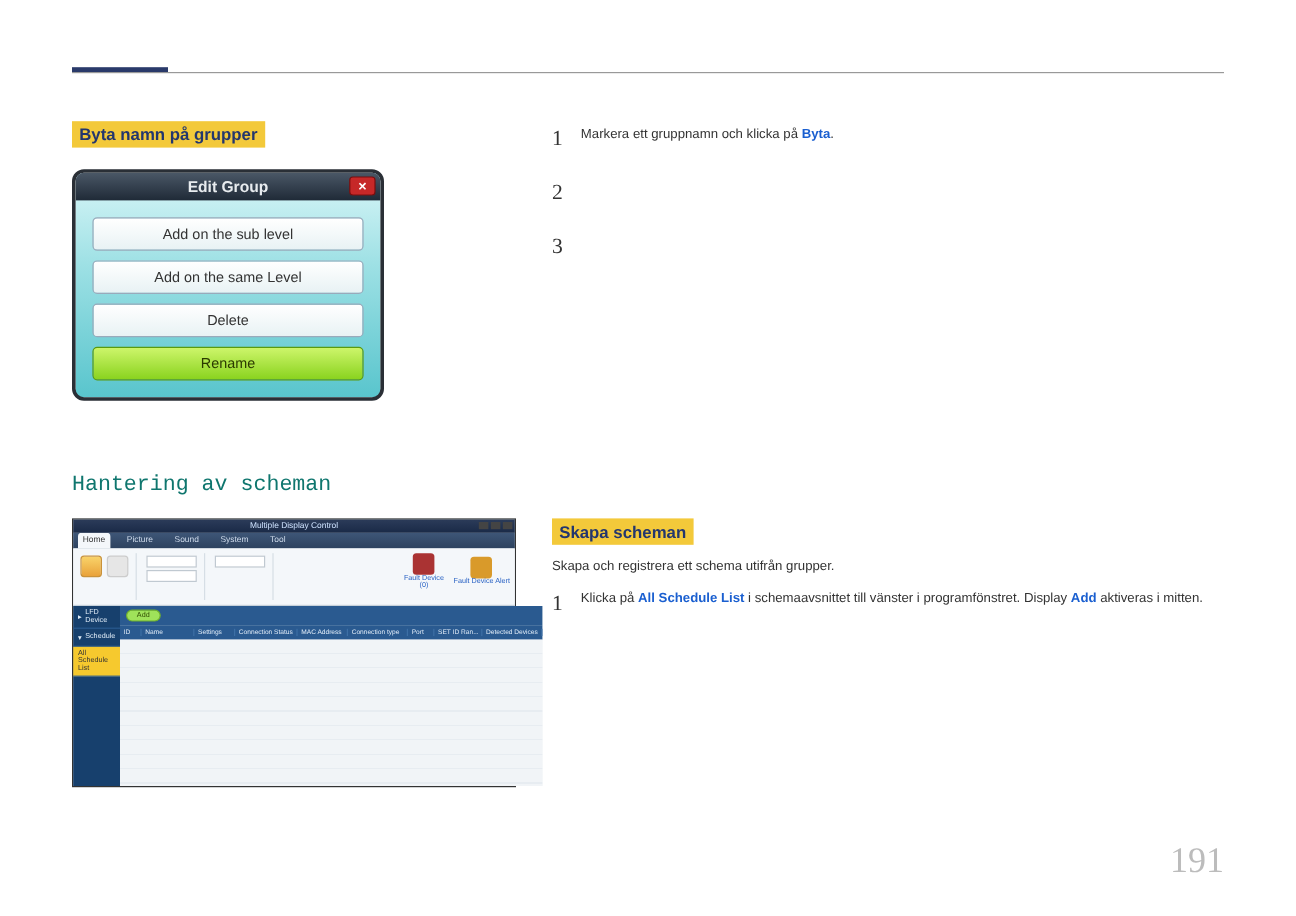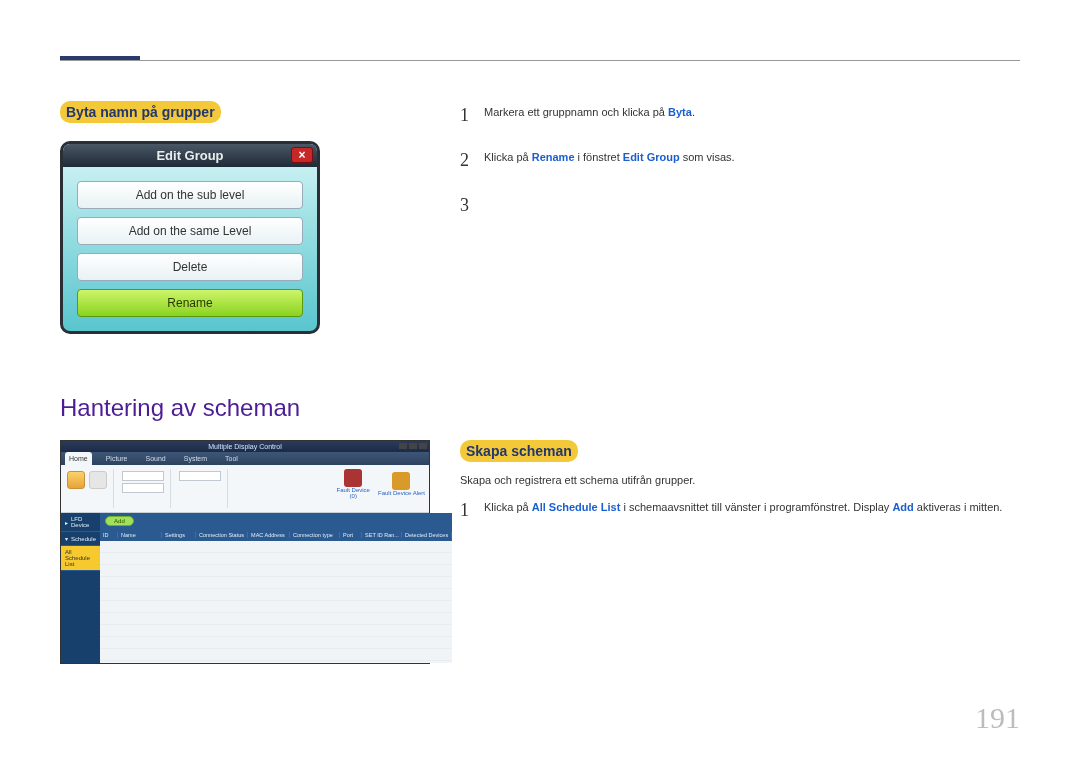--- a/index.html
+++ b/index.html
@@ -36,21 +36,20 @@
   .left-col { width: 360px; flex-shrink: 0; }
   .right-col { flex: 1; }
   .yellow-heading {
     display: inline-block;
     background: #f3c93a;
     color: #23366e;
     font-weight: bold;
     font-size: 14px;
     padding: 3px 6px;
     margin-bottom: 12px;
-    border-radius: 10px;
   }
   .dialog {
     width: 260px;
     border-radius: 10px;
     border: 3px solid #2a2f36;
     overflow: hidden;
     background: linear-gradient(#d9f6f8,#9fe1e5 40%,#59c5cd);
     margin-top: 6px;
   }
   .dialog-titlebar {
@@ -111,23 +110,23 @@
     font-family: Georgia, "Times New Roman", serif;
     font-size: 18px;
     color: #333;
     width: 24px;
     flex-shrink: 0;
   }
   .step-text { padding-top: 3px; }
   .blue { color: #1a5fd0; font-weight: bold; }
 
   .section2-heading {
-    font-family: Liberation Sans, sans-serif;
-    font-size: 24px;
-    color: #4c1d95;
+    font-family: Liberation Mono, monospace;
+    font-size: 18px;
+    color: #0f766e;
     margin-top: 60px;
     margin-bottom: 18px;
   }
   .intro-line {
     font-size: 11px;
     color: #333;
     margin-bottom: 10px;
   }
 
   
@@ -275,23 +274,20 @@
     <div class="right-col">
       <div class="step-list">
         <div class="step-row">
           <div class="step-num">1</div>
           <div class="step-text">
             <span>Markera ett gruppnamn och klicka på </span><span class="blue">Byta</span><span>.</span>
           </div>
         </div>
         <div class="step-row">
           <div class="step-num">2</div>
-          <div class="step-text">
-            <span>Klicka på </span><span class="blue">Rename</span><span> i fönstret </span><span class="blue">Edit Group</span><span> som visas.</span>
-          </div>
         </div>
         <div class="step-row">
           <div class="step-num">3</div>
         </div>
       </div>
     </div>
   </div>
 
   <div class="section2-heading">Hantering av scheman</div>
 

